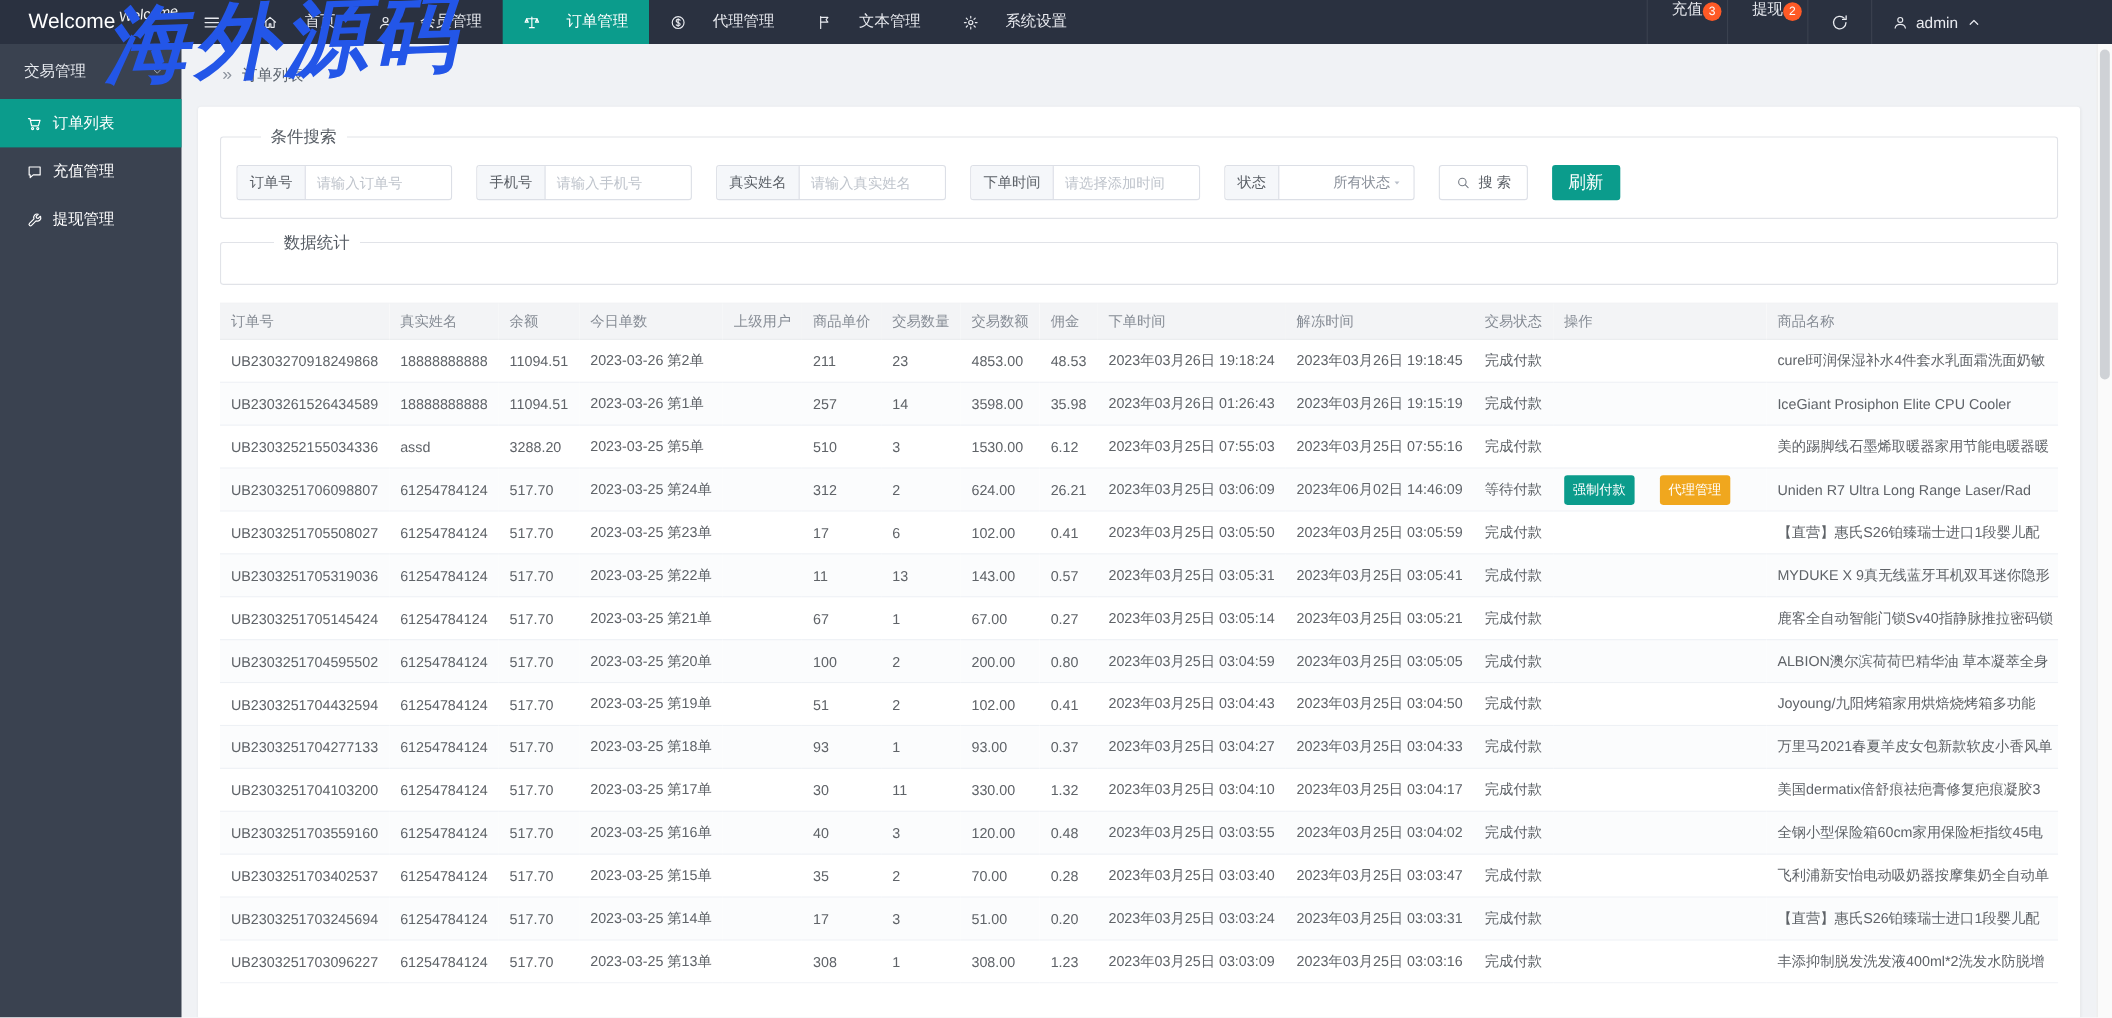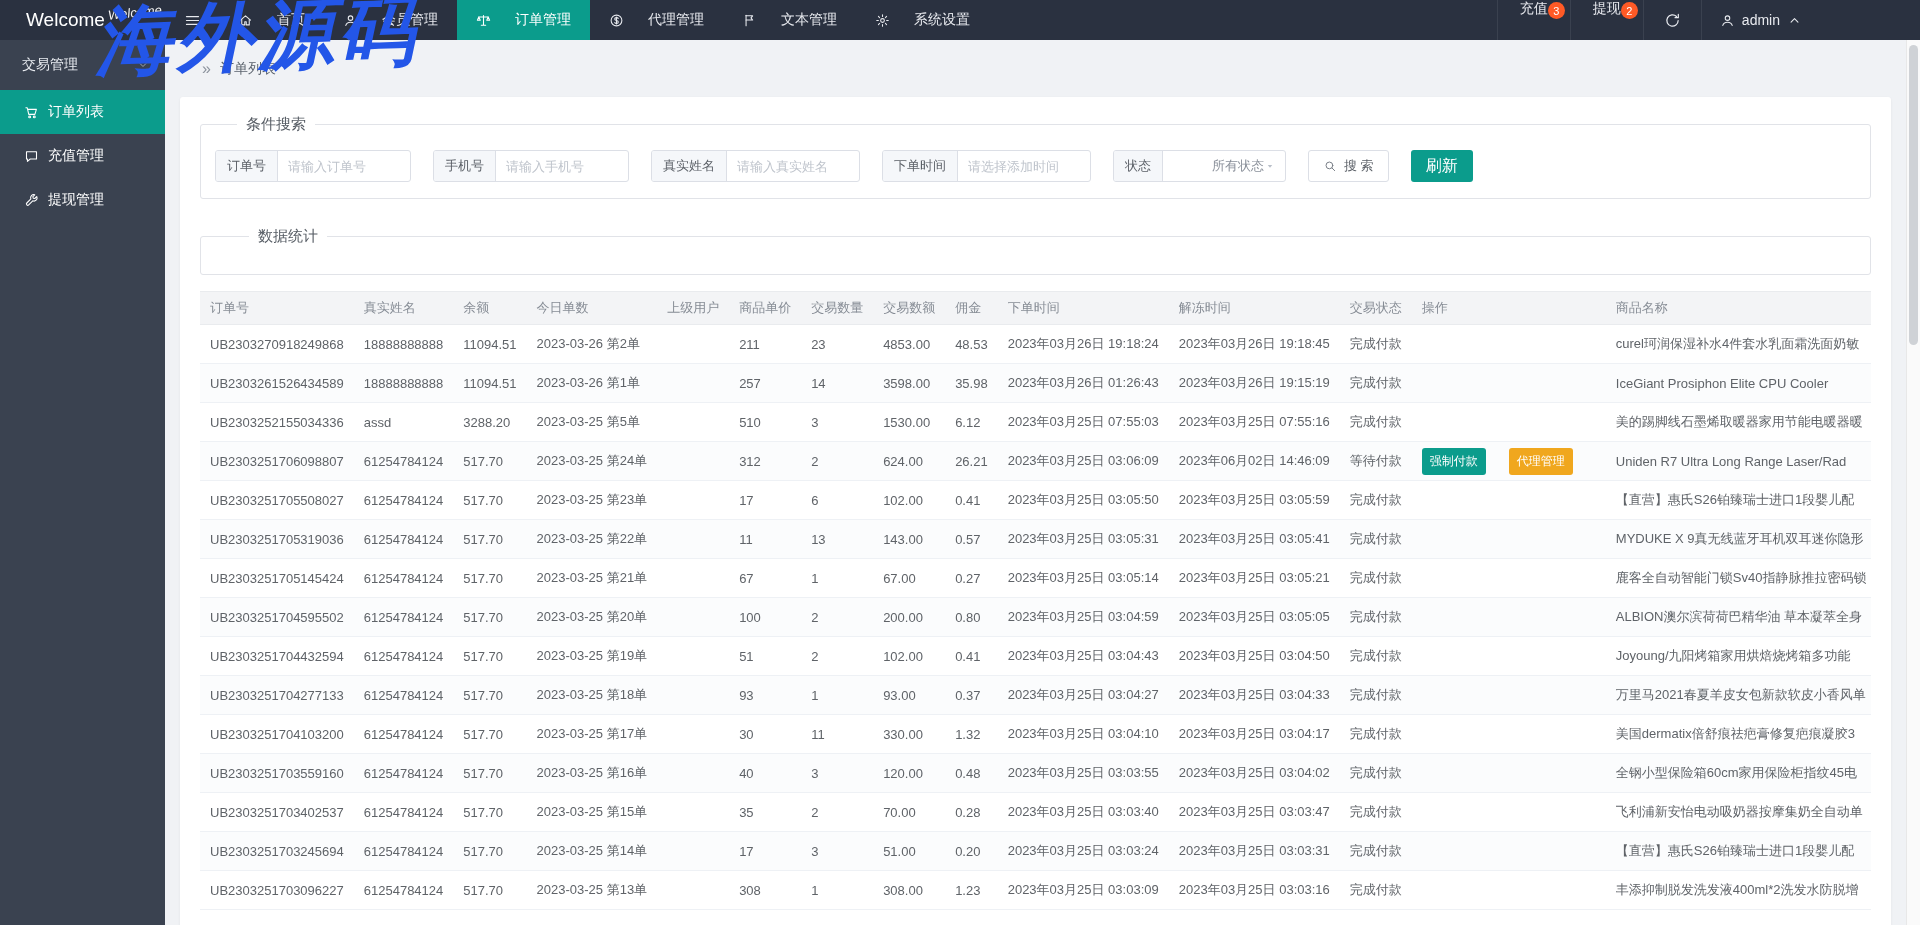--- a/index.html
+++ b/index.html
@@ -44,21 +44,21 @@
   .sitem{height:44px;display:flex;align-items:center;gap:9px;padding-left:24px;color:#ffffff;font-size:14px;cursor:pointer;}
   .sitem.active{background:var(--accent);color:#fff;}
   
   .main{position:absolute;left:165px;top:40px;right:14px;bottom:0;background:#f0f2f5;overflow:hidden;}
   .crumbs{height:57px;display:flex;align-items:center;gap:9px;padding-left:37px;color:#5c646e;font-size:14px;}
   .crumbs .chev{font-size:16px;color:#8d949e;}
   .card{margin:0 15px;background:#fff;border-radius:3px;padding:14px 20px 20px;min-height:840px;box-shadow:0 1px 3px rgba(0,0,0,.06);}
   fieldset{border:1px solid #e1e3e8;border-radius:3px;margin:0;padding:12px 12px 16px 14px;}
   legend{font-size:15px;color:#565c64;padding:0 9px;margin-left:22px;}
   .f-search{margin-top:4px;}
-  .f-stats{margin-top:28px;padding-left:26px;}
+  .f-stats{margin-top:12px;padding-left:26px;}
   .search-row{display:flex;align-items:center;gap:22px;padding-top:4px;}
   .igroup{display:flex;align-items:stretch;height:32px;border:1px solid #dcdfe6;border-radius:3px;background:#fff;overflow:hidden;}
   .ilabel{background:#f5f7fa;color:#5a5f66;font-size:13px;display:flex;align-items:center;padding:0 11px;border-right:1px solid #dcdfe6;white-space:nowrap;}
   .igroup input{border:none;outline:none;padding:0 10px;font-size:13px;width:132px;color:#333;background:transparent;}
   .igroup input::placeholder{color:#bfc4cc;}
   .selbody{display:flex;align-items:center;justify-content:flex-end;width:122px;padding:0 9px;color:#8a909a;font-size:13px;cursor:pointer;}
   .selbody .ico{width:12px;height:12px;color:#b9bfc9;}
   .btn-plain{height:32px;display:inline-flex;align-items:center;gap:7px;padding:0 14px;background:#fff;border:1px solid #dcdfe6;border-radius:3px;color:#5a5f66;font-size:13px;cursor:pointer;}
   .btn-plain .ico{width:14px;height:14px;color:#777d86;}
   .btn-teal{height:32px;padding:0 15px;background:var(--accent);border:none;border-radius:3px;color:#fff;font-size:16px;cursor:pointer;}

